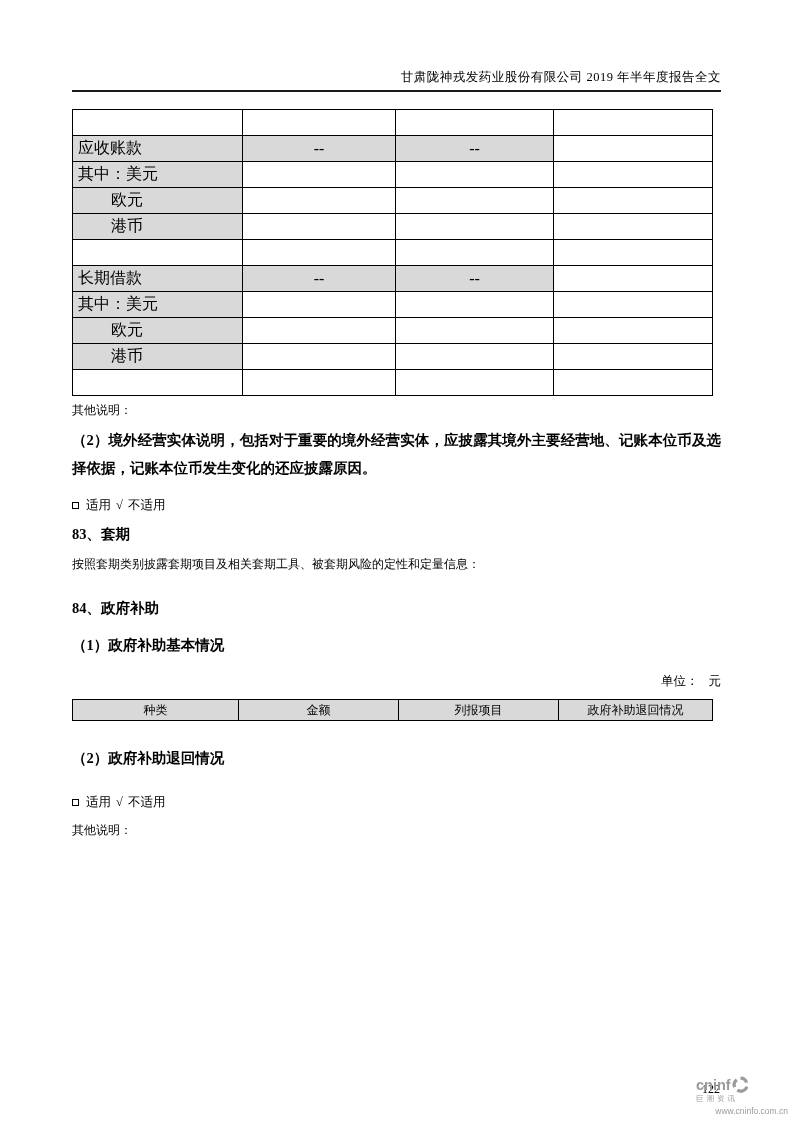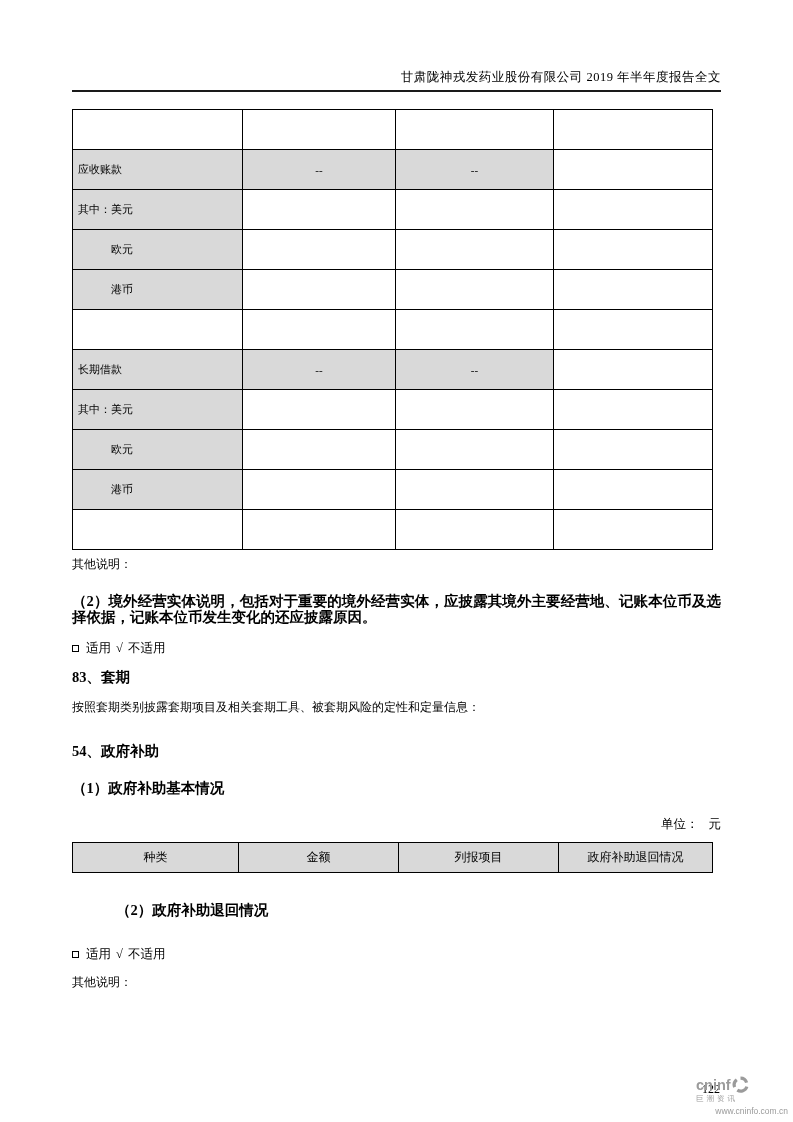--- a/index.html
+++ b/index.html
@@ -15,37 +15,37 @@
   .content { padding: 12px 72px; }
 
   .header { padding-top: 57px; }
   .header-text { text-align: right; font-size: 12.5px; letter-spacing: 0.5px; }
   .header-rule { border-top: 2px solid #1a1a1a; margin-top: 4px; }
 
   table { border-collapse: collapse; width: 640px; table-layout: fixed; }
   .t1 { margin-top: 17px; }
   .t1 td {
     border: 1px solid #000;
-    height: 40px;
-    font-size: 11px;
+    height: 26px;
+    font-size: 16px;
     padding: 0 2px;
     overflow: hidden;
     white-space: nowrap;
   }
   td.label { padding-left: 5px; text-align: left; }
   td.indent { padding-left: 38px; }
   td.shade { background: #d9d9d9; }
   td.val { text-align: center; }
 
   .notes { font-size: 12px; margin-top: 6px; }
   .para-bold {
     font-weight: bold;
     font-size: 14.5px;
-    line-height: 16px;
-    margin-top: 20px;
+    line-height: 28px;
+    margin-top: 7px;
     text-align: justify;
   }
   .check-line {
     margin-top: 15px;
     font-size: 12.5px;
     display: flex;
     align-items: center;
   }
   .checkbox {
     width: 7px; height: 7px;
@@ -58,27 +58,27 @@
   .h-num { font-weight: bold; font-size: 14.5px; margin-top: 11px; }
   .h-sub { font-weight: bold; font-size: 14.5px; }
   .body-text { font-size: 12px; margin-top: 12px; }
   .sec84-title { margin-top: 26px; }
   .sec84-sub1 { margin-top: 18px; }
   .unit-line { text-align: right; font-size: 12.5px; margin-top: 18px; }
   .unit-value { margin-left: 10px; }
   .t2 { margin-top: 9px; }
   .t2 td {
     border: 1px solid #000;
-    height: 30px;
+    height: 21px;
     background: #d9d9d9;
     text-align: center;
     font-size: 12px;
     padding: 0 2px;
   }
-  .sec84-sub2 { margin-top: 28px; margin-left: 44px; }
+  .sec84-sub2 { margin-top: 28px; }
   .check-line-2 { margin-top: 26px; }
   .notes-2 { margin-top: 11px; }
 
   .page-num {
     position: absolute;
     top: 1082px;
     right: 73px;
     font-size: 12px;
   }
   .logo {
@@ -207,21 +207,21 @@
     <span class="checkbox"></span>
       <span>适用</span>
       <span class="check-glyph">√</span>
       <span>不适用</span>
   </div>
 
   <div class="h-num">83、套期</div>
 
   <div class="body-text">按照套期类别披露套期项目及相关套期工具、被套期风险的定性和定量信息：</div>
 
-  <div class="h-num sec84-title">54、政府补助</div>
+  <div class="h-num sec84-title">84、政府补助</div>
 
   <div class="h-sub sec84-sub1">（1）政府补助基本情况</div>
 
   <div class="unit-line">
     <span>单位：</span><span class="unit-value">元</span>
   </div>
 
   <table class="t2">
     <colgroup>
       <col style="width:166px">

